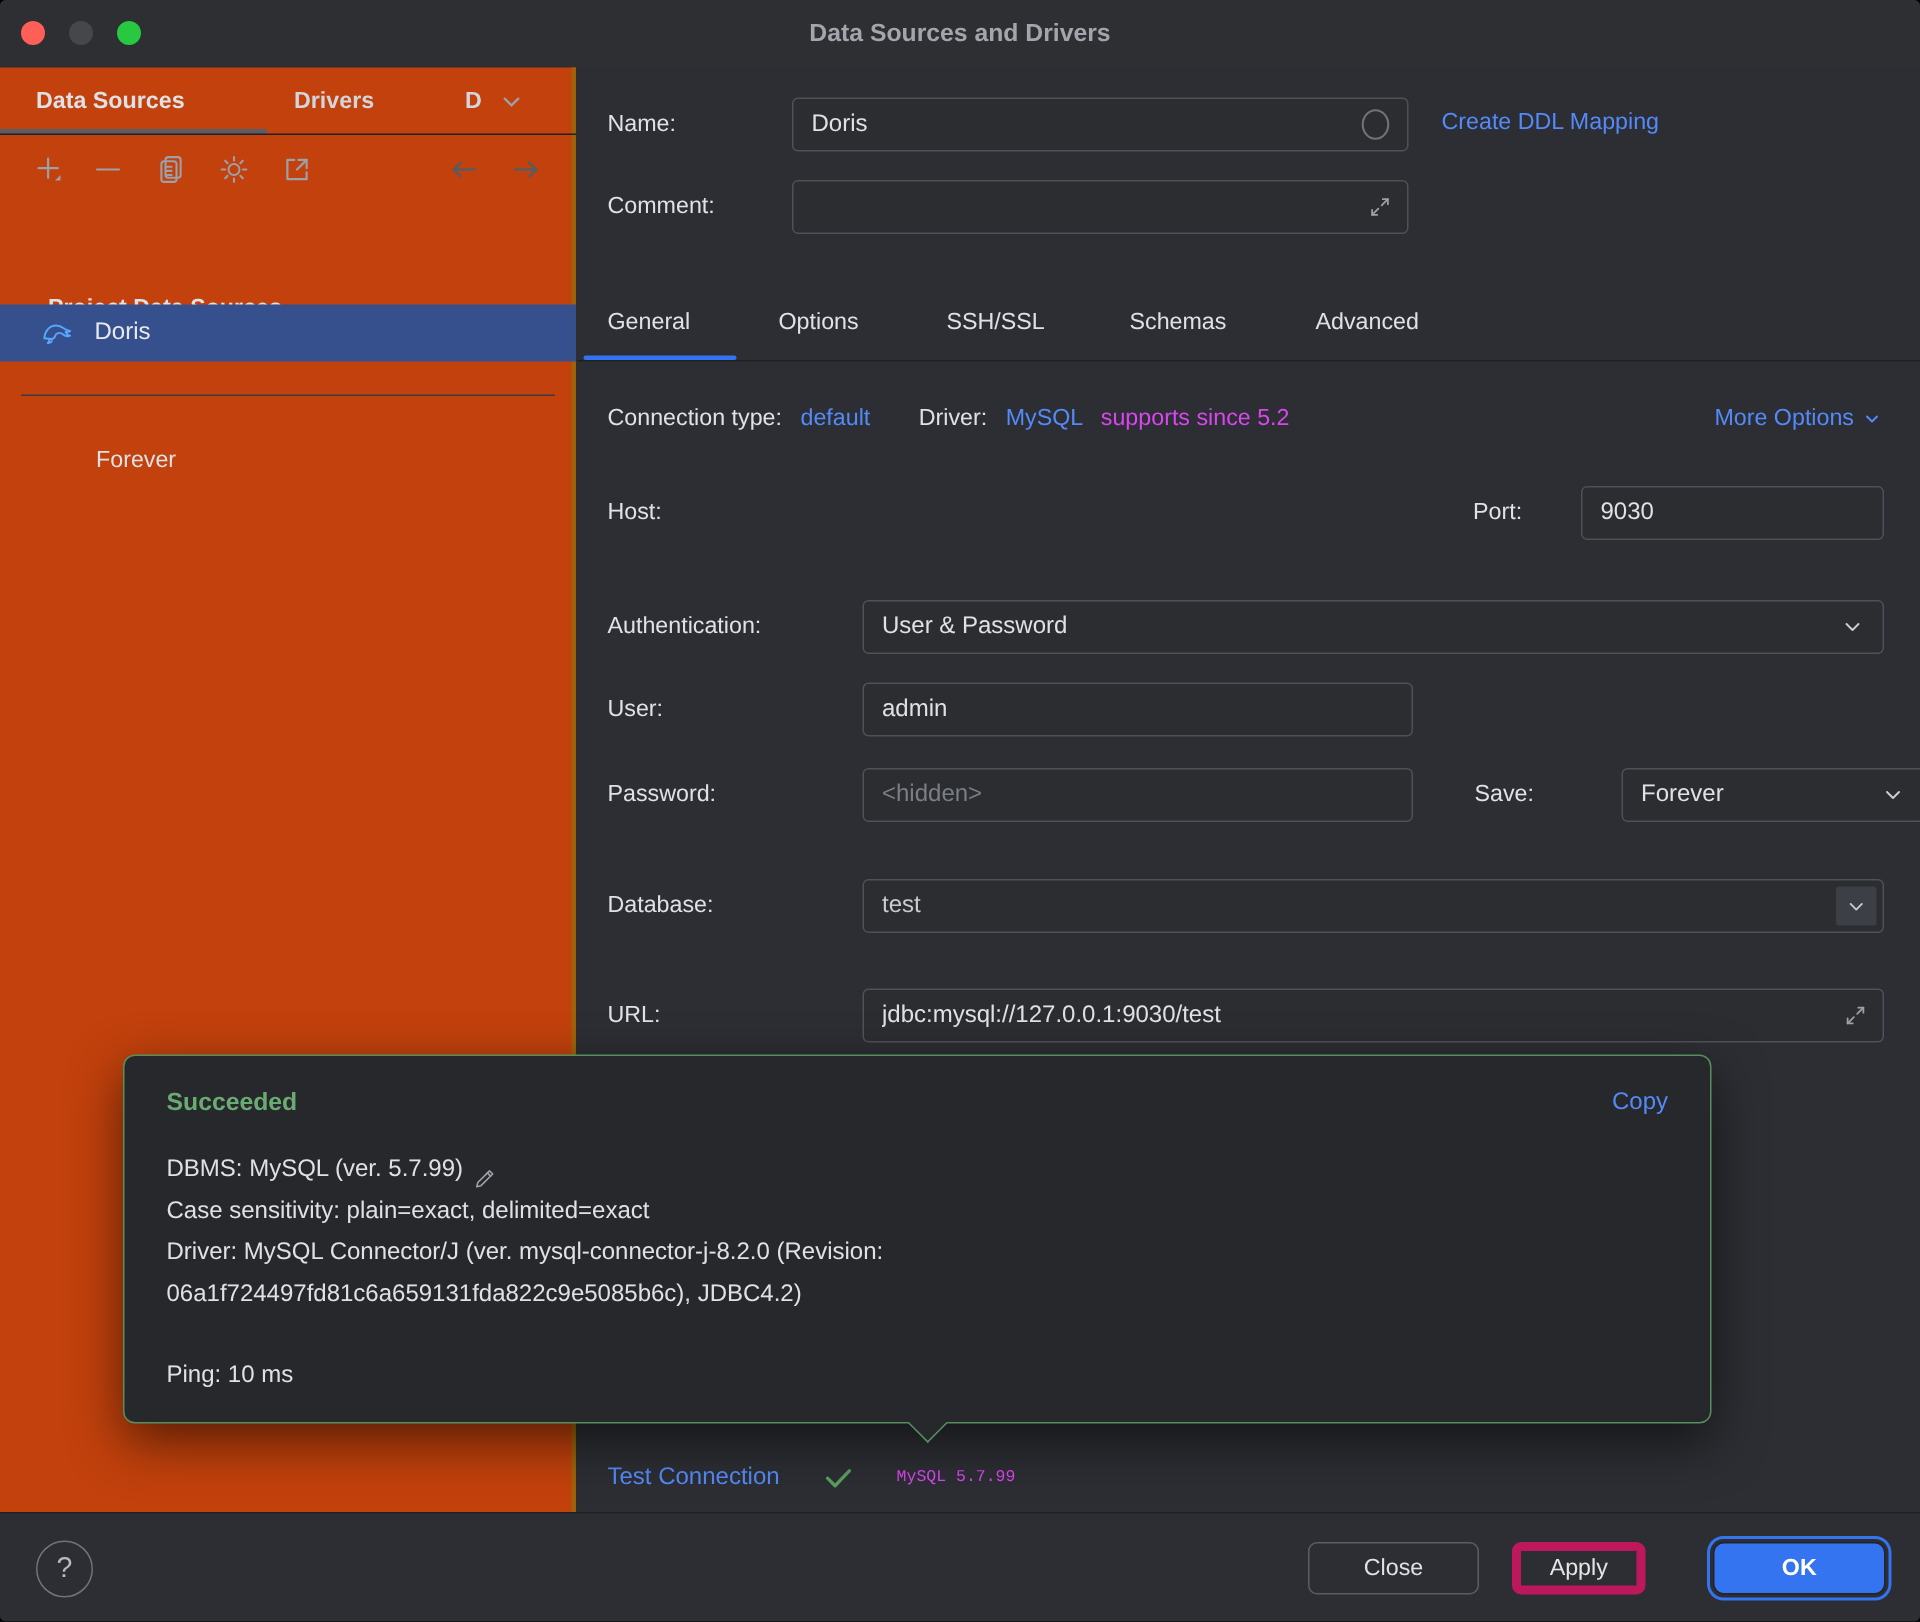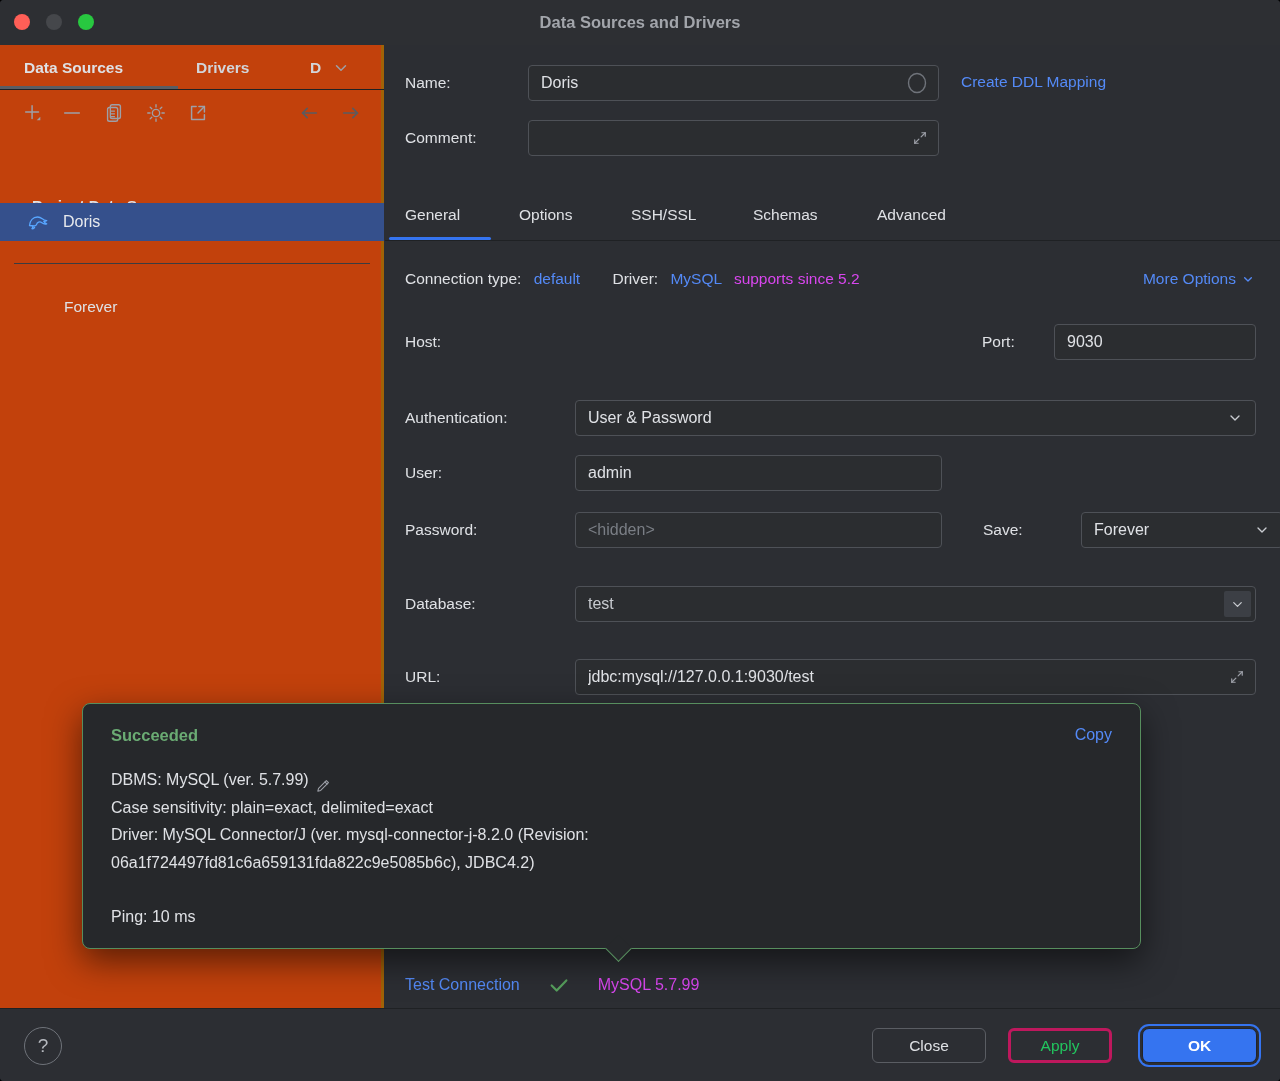--- a/index.html
+++ b/index.html
@@ -47,21 +47,21 @@
   .popup-body{position:absolute;left:28px;top:62px;width:1000px;color:#dfe1e5;font-size:16px;line-height:27.5px;}
   .popup-ping{margin-top:27px;}
   .testrow{position:absolute;left:20px;top:917px;height:46px;display:flex;align-items:center;gap:28px;font-size:16px;}
   
   .bottombar{position:absolute;left:0;top:1008px;width:1280px;height:73px;background:#2c2e33;border-top:1px solid #1f2124;box-sizing:border-box;}
   .help-btn{position:absolute;left:24px;top:18px;width:36px;height:36px;border:1px solid #6f737a;border-radius:50%;
             color:#b6b9bf;font-size:19px;display:flex;align-items:center;justify-content:center;cursor:pointer;}
   .btn{position:absolute;top:19px;height:35px;border-radius:6px;font-size:15.5px;display:flex;align-items:center;
        justify-content:center;box-sizing:border-box;cursor:pointer;font-family:"Liberation Sans",sans-serif;}
   .btn-close{left:872px;width:114px;border:1px solid #5a5d63;color:#dfe1e5;background:transparent;}
-  .btn-apply{left:1008px;width:104px;border:3px solid #be185d;color:#22c55e;background:transparent;}
+  .btn-apply{left:1008px;width:89px;border:6px solid #be185d;color:#e5e5e5;background:transparent;}
   .btn-ok{left:1142px;width:115px;background:#3574f0;color:#fff;font-weight:bold;border:1px solid #22242a;
           box-shadow:0 0 0 2px #2c2e33,0 0 0 4px #3574f0;border-radius:7px;}
   svg{display:block;}
 </style>
 </head>
 <body>
 
 <div class="window">
 
   <div class="titlebar">
@@ -252,21 +252,21 @@
             <polyline points="5 14.5 5 19 9.5 19"></polyline>
           </svg>
       </span>
     </div>
 
     <div class="testrow">
       <a class="link" style="font-size:16px;">Test Connection</a>
       <svg width="22" height="22" viewBox="0 0 24 24" fill="none" stroke="#57a05d" stroke-width="2.4" stroke-linecap="round" stroke-linejoin="round">
           <polyline points="4 12.5 9.5 18 20 7"></polyline>
         </svg>
-      <span class="muted" style="font-size:16px;">MySQL 5.7.99</span>
+      <span class="muted" style="font-size:11px;font-family:Liberation Mono, monospace;">MySQL 5.7.99</span>
     </div>
   </div>
 
   <div class="popup">
     <div class="popup-tail"></div>
     <div class="popup-status">Succeeded</div>
     <a class="link popup-copy">Copy</a>
     <div class="popup-body">
       <div style="display:flex;align-items:flex-end;gap:6px;">
         <span>DBMS: MySQL (ver. 5.7.99)</span>

